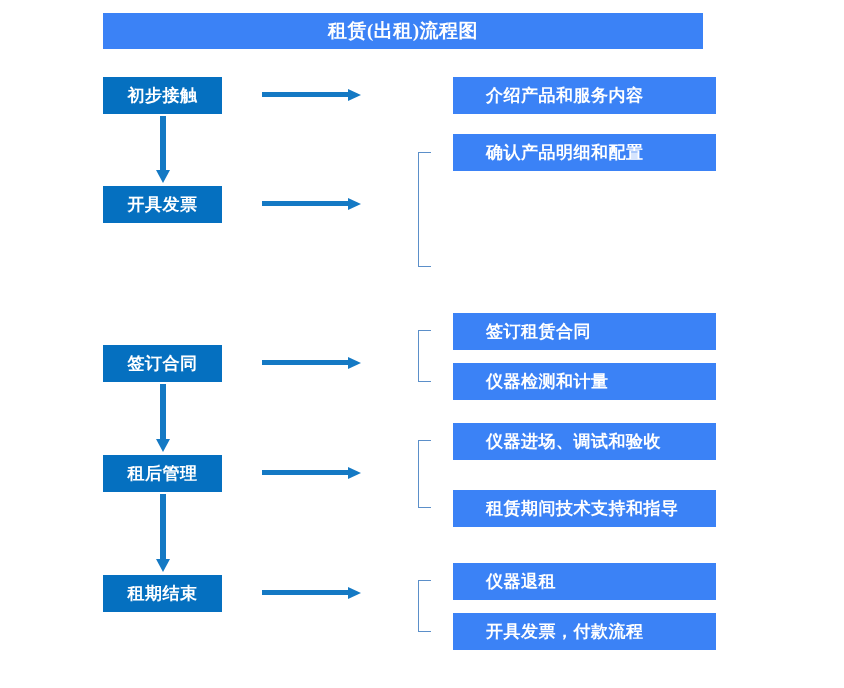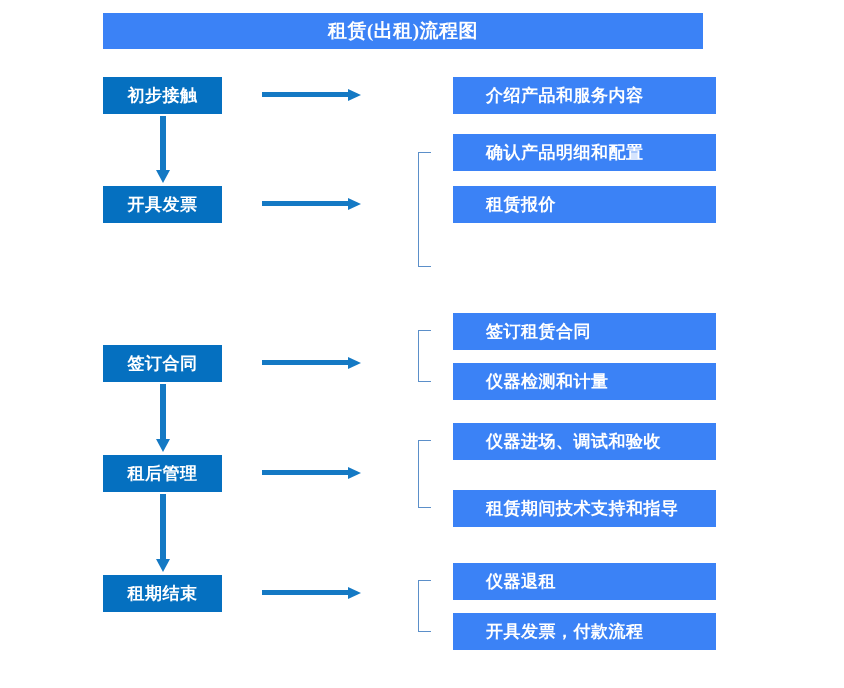--- a/index.html
+++ b/index.html
@@ -148,21 +148,20 @@
     </svg>
   </div>
 
   <div class="bracket" style="top:152px; height:115px;"></div>
   <div class="bracket" style="top:330px; height:52px;"></div>
   <div class="bracket" style="top:440px; height:68px;"></div>
   <div class="bracket" style="top:580px; height:52px;"></div>
 
   <div class="detail-box" style="top:77px;">介绍产品和服务内容</div>
   <div class="detail-box" style="top:134px;">确认产品明细和配置</div>
-  <div class="detail-box" style="top:186px;">租赁报价</div>
   <div class="detail-box" style="top:313px;">签订租赁合同</div>
   <div class="detail-box" style="top:363px;">仪器检测和计量</div>
   <div class="detail-box" style="top:423px;">仪器进场、调试和验收</div>
   <div class="detail-box" style="top:490px;">租赁期间技术支持和指导</div>
   <div class="detail-box" style="top:563px;">仪器退租</div>
   <div class="detail-box" style="top:613px;">开具发票，付款流程</div>
 
 </div>
 
 </body></html>

